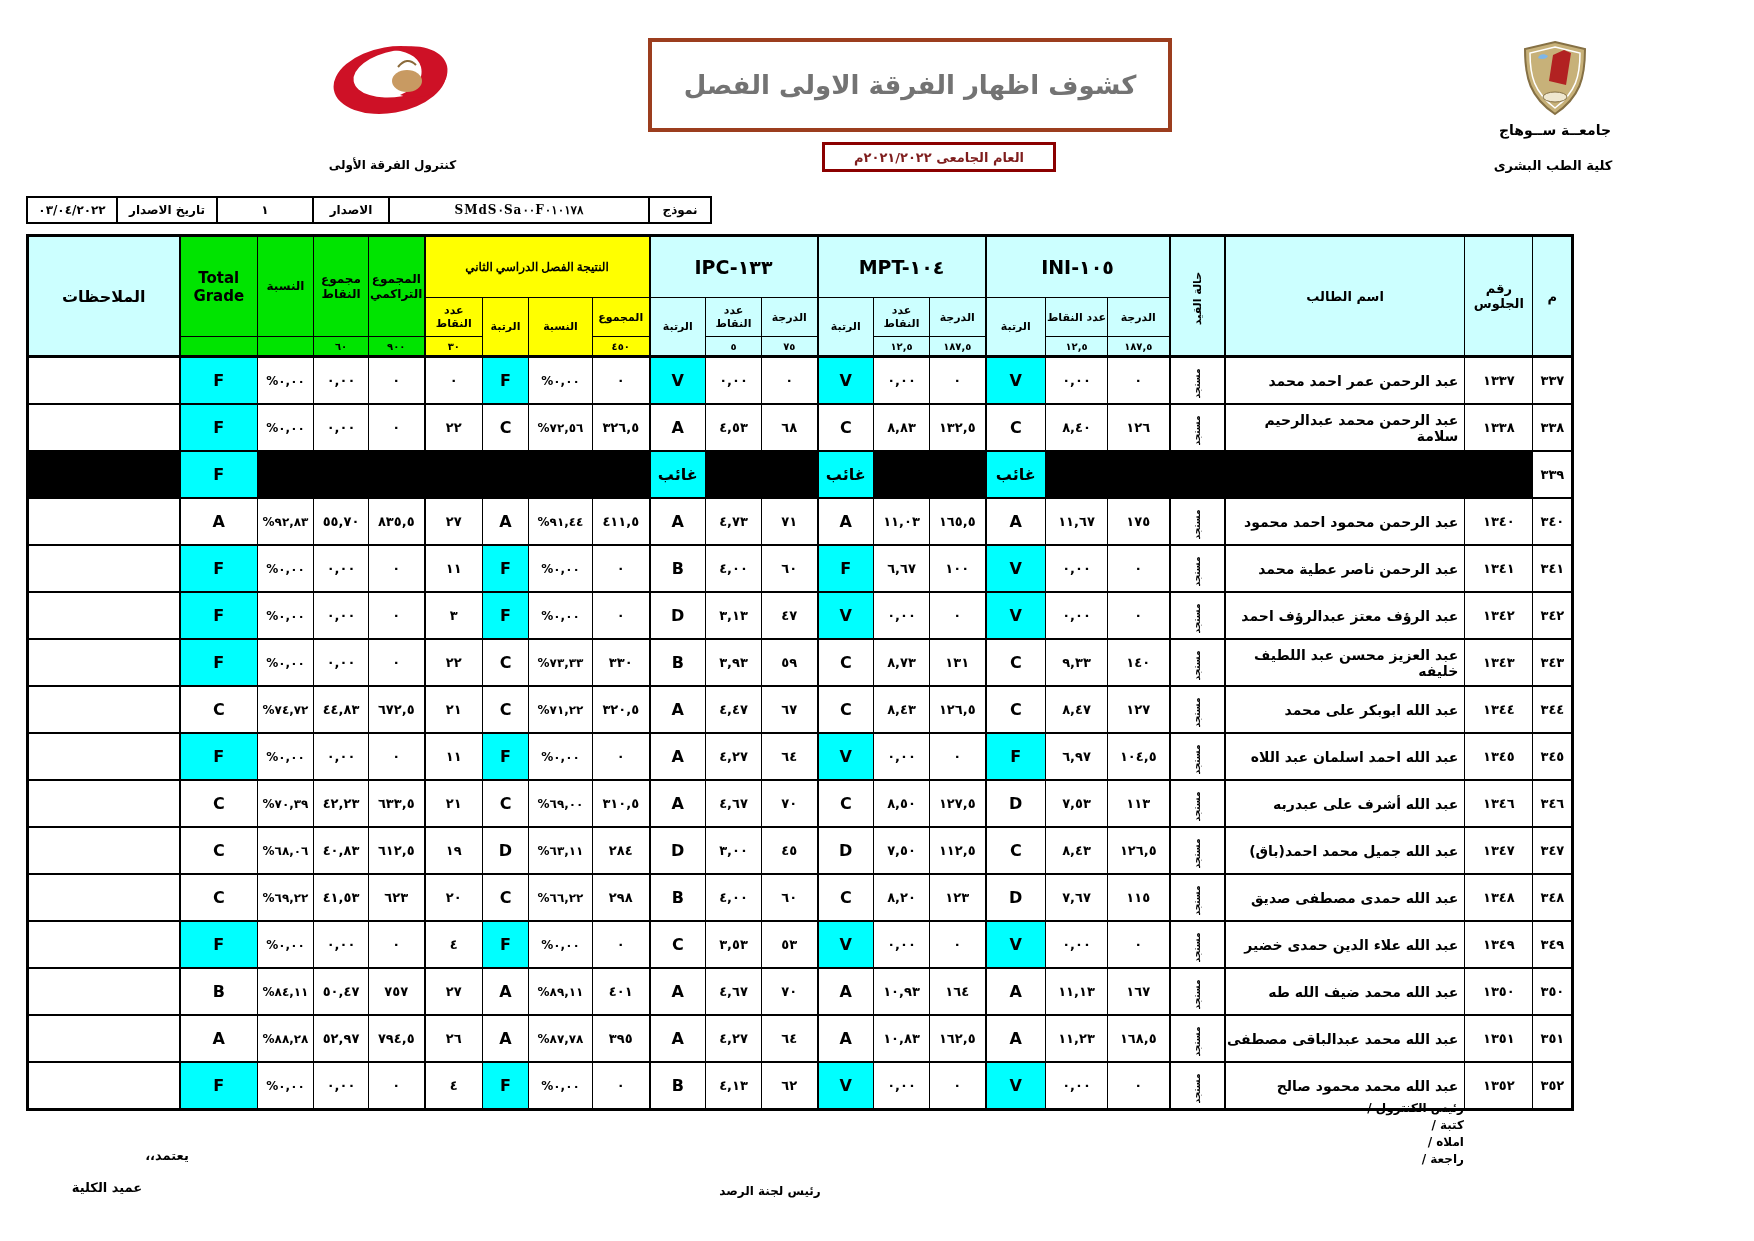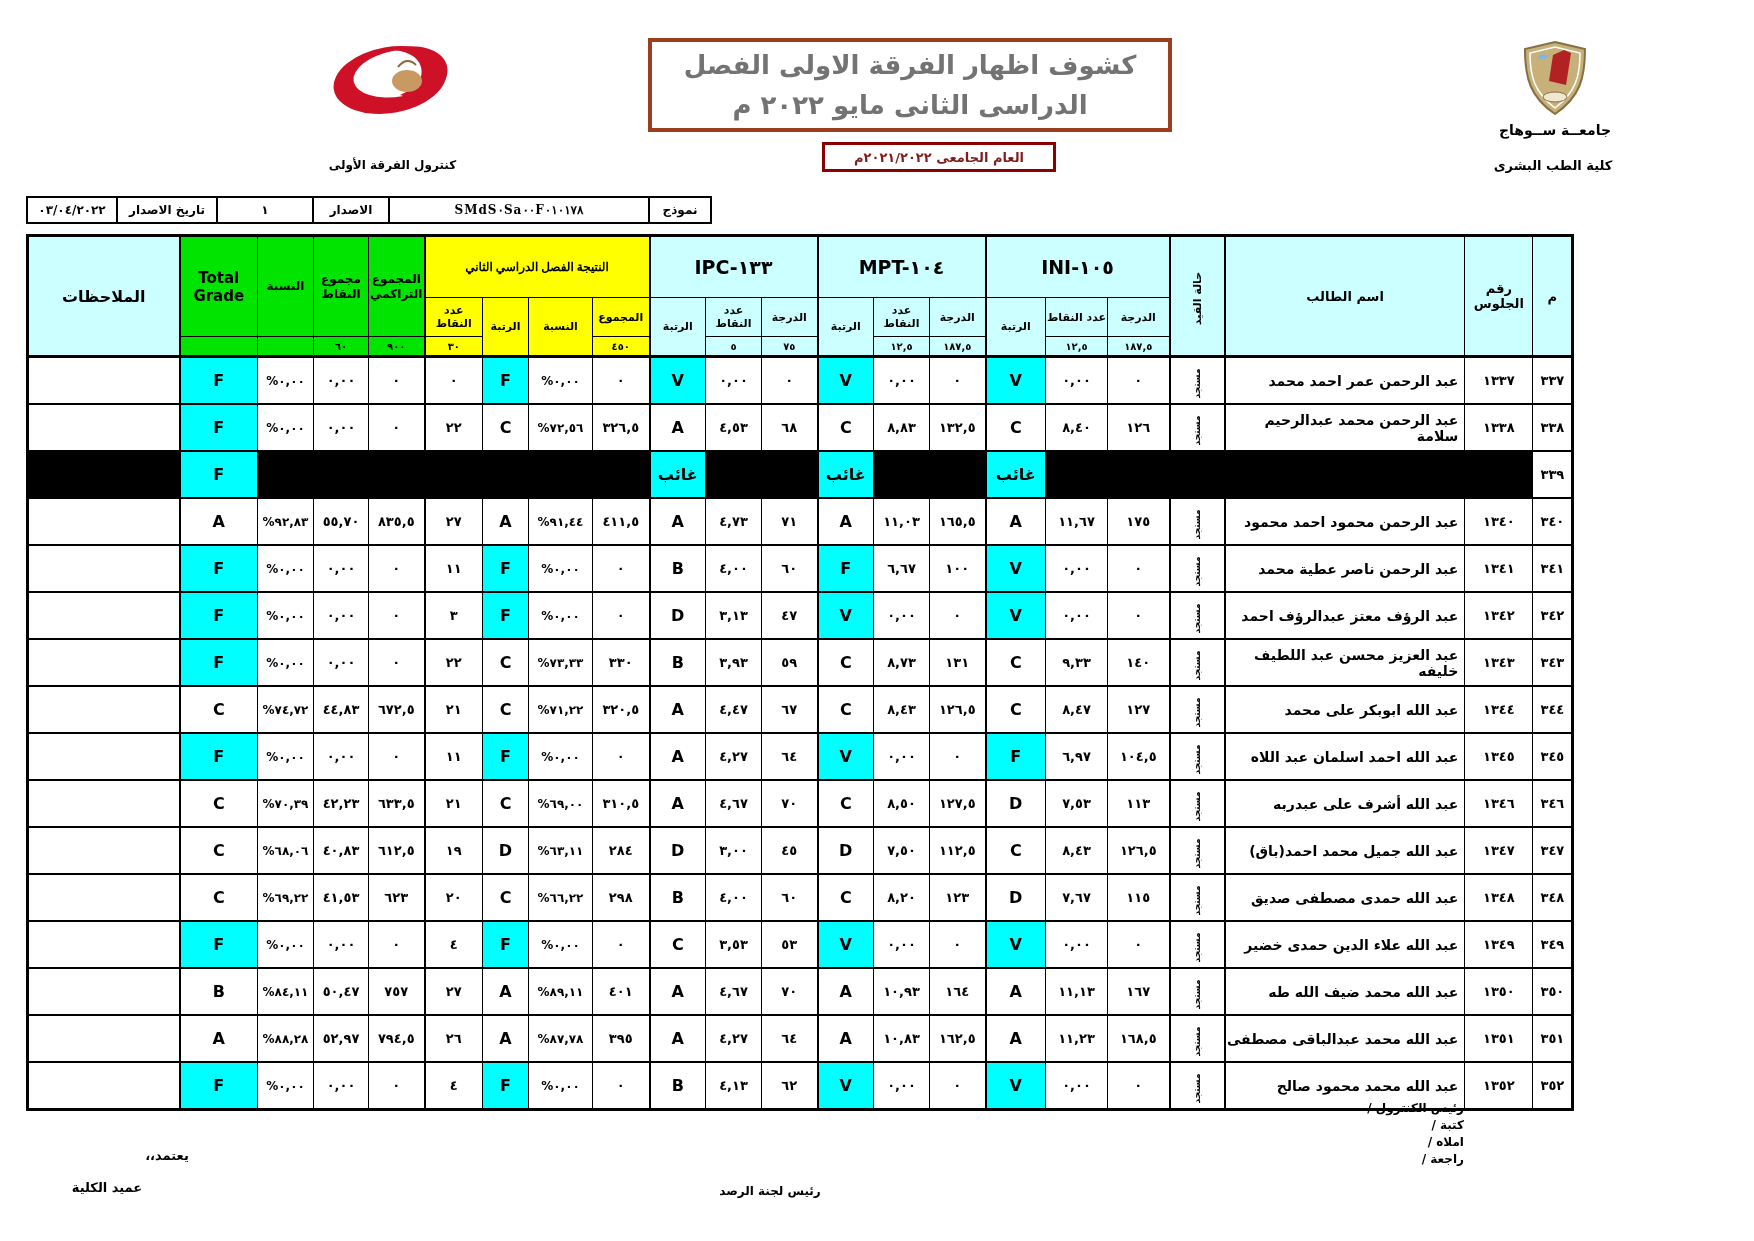--- a/index.html
+++ b/index.html
@@ -60,21 +60,20 @@
     <ellipse cx="71" cy="39" rx="45" ry="23" fill="#ffffff" transform="rotate(-10 62 44)"></ellipse>
     <path d="M60 14 C96 3 124 18 119 39 C115 58 91 66 72 59 C87 53 96 44 93 31 C90 20 78 14 60 14 Z" fill="#CE1126"></path>
     <ellipse cx="79" cy="45" rx="15" ry="11" fill="#C89A62"></ellipse>
     <path d="M70 31 q9 -11 18 -2" stroke="#8a6a3a" fill="none" stroke-width="2"></path>
   </svg>
 </div>
 <div class="abs ctrl-name">كنترول الفرقة الأولى</div>
 
 <div class="abs title-box">
   <div>كشوف اظهار الفرقة الاولى الفصل</div>
-  <div>الدراسى الثانى مايو ٢٠٢٢ م</div>
 </div>
 <div class="abs year-box">العام الجامعى ٢٠٢١/٢٠٢٢م</div>
 
 <div class="abs uni-block">
   <svg width="70" height="76" viewBox="0 0 70 76">
     <path d="M35 2 L65 9 C65 38 60 57 35 74 C10 57 5 38 5 9 Z" fill="#C7B179" stroke="#857044" stroke-width="2"></path>
     <path d="M35 7 L60 13 C60 36 56 52 35 68 C14 52 10 36 10 13 Z" fill="none" stroke="#ffffff" stroke-width="1.5"></path>
     <path d="M44 10 L51 13 L46 45 L29 41 L33 15 Z" fill="#B22222"></path>
     <path d="M28 16 C24 13 19 14 18 18 C22 20 27 19 28 16 Z" fill="#7EB6E8"></path>
     <ellipse cx="35" cy="57" rx="12" ry="5" fill="#EFE7D0" stroke="#857044"></ellipse>

